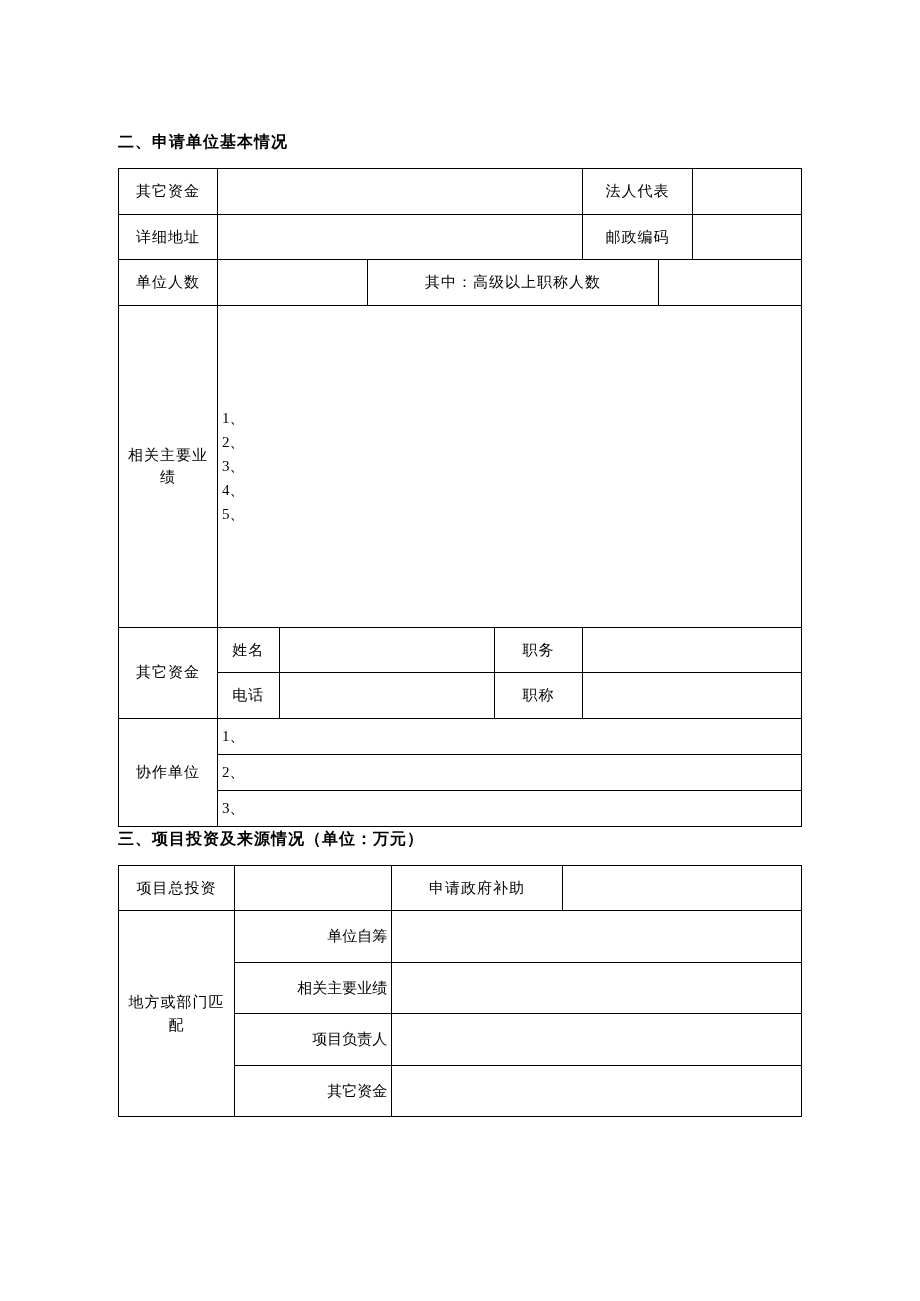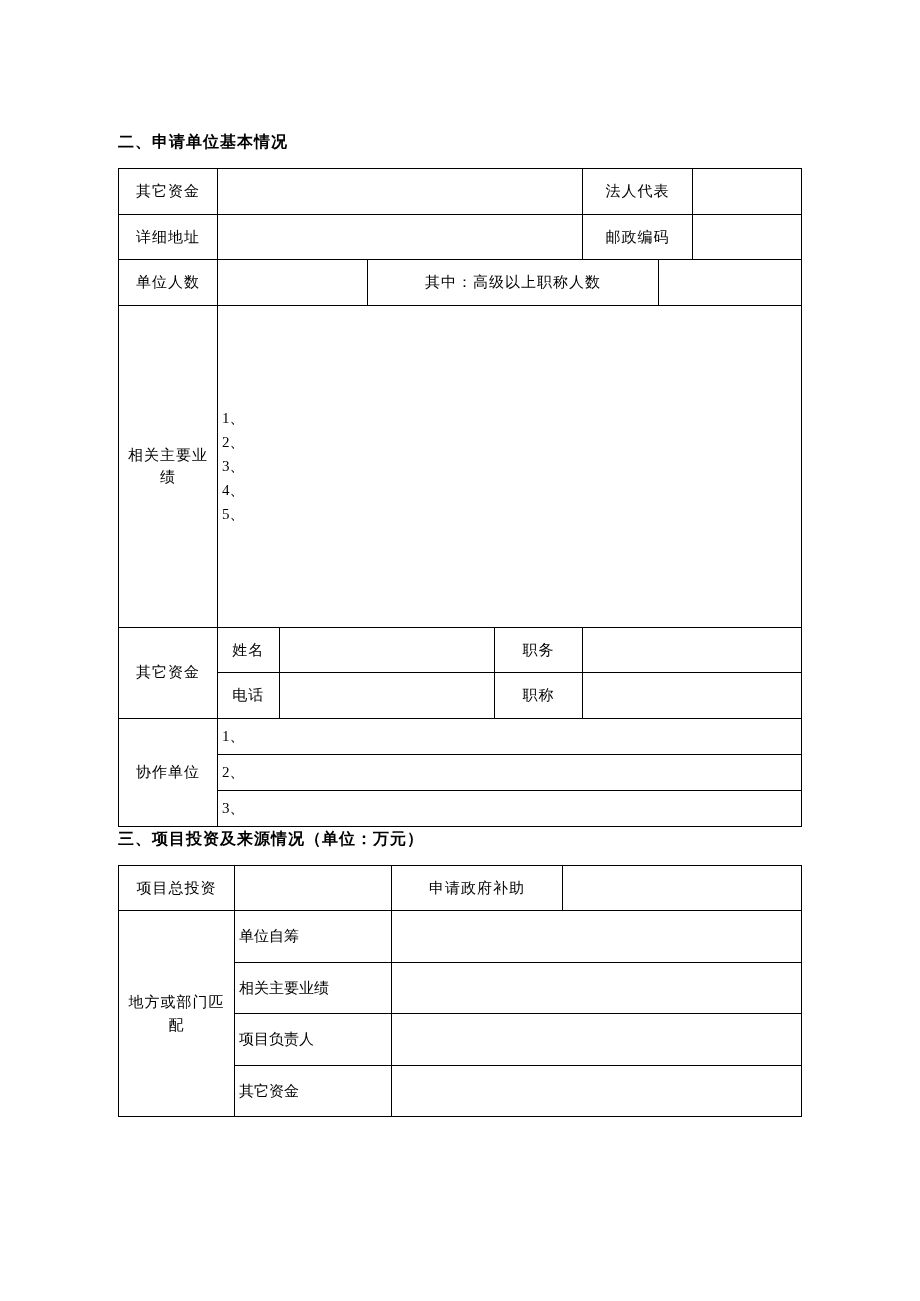--- a/index.html
+++ b/index.html
@@ -48,21 +48,21 @@
       height: 322px;
       line-height: 1.6;
     }
     .collab-row {
       padding: 6px 4px;
       vertical-align: middle;
       height: 36px;
     }
     .source-label {
       padding: 14px 4px;
-      text-align: left;
+      text-align: right;
       vertical-align: middle;
     }
   </style>
 </head>
 <body>
 
 <div class="section-heading">二、申请单位基本情况</div>
 
 <table>
   <colgroup>

